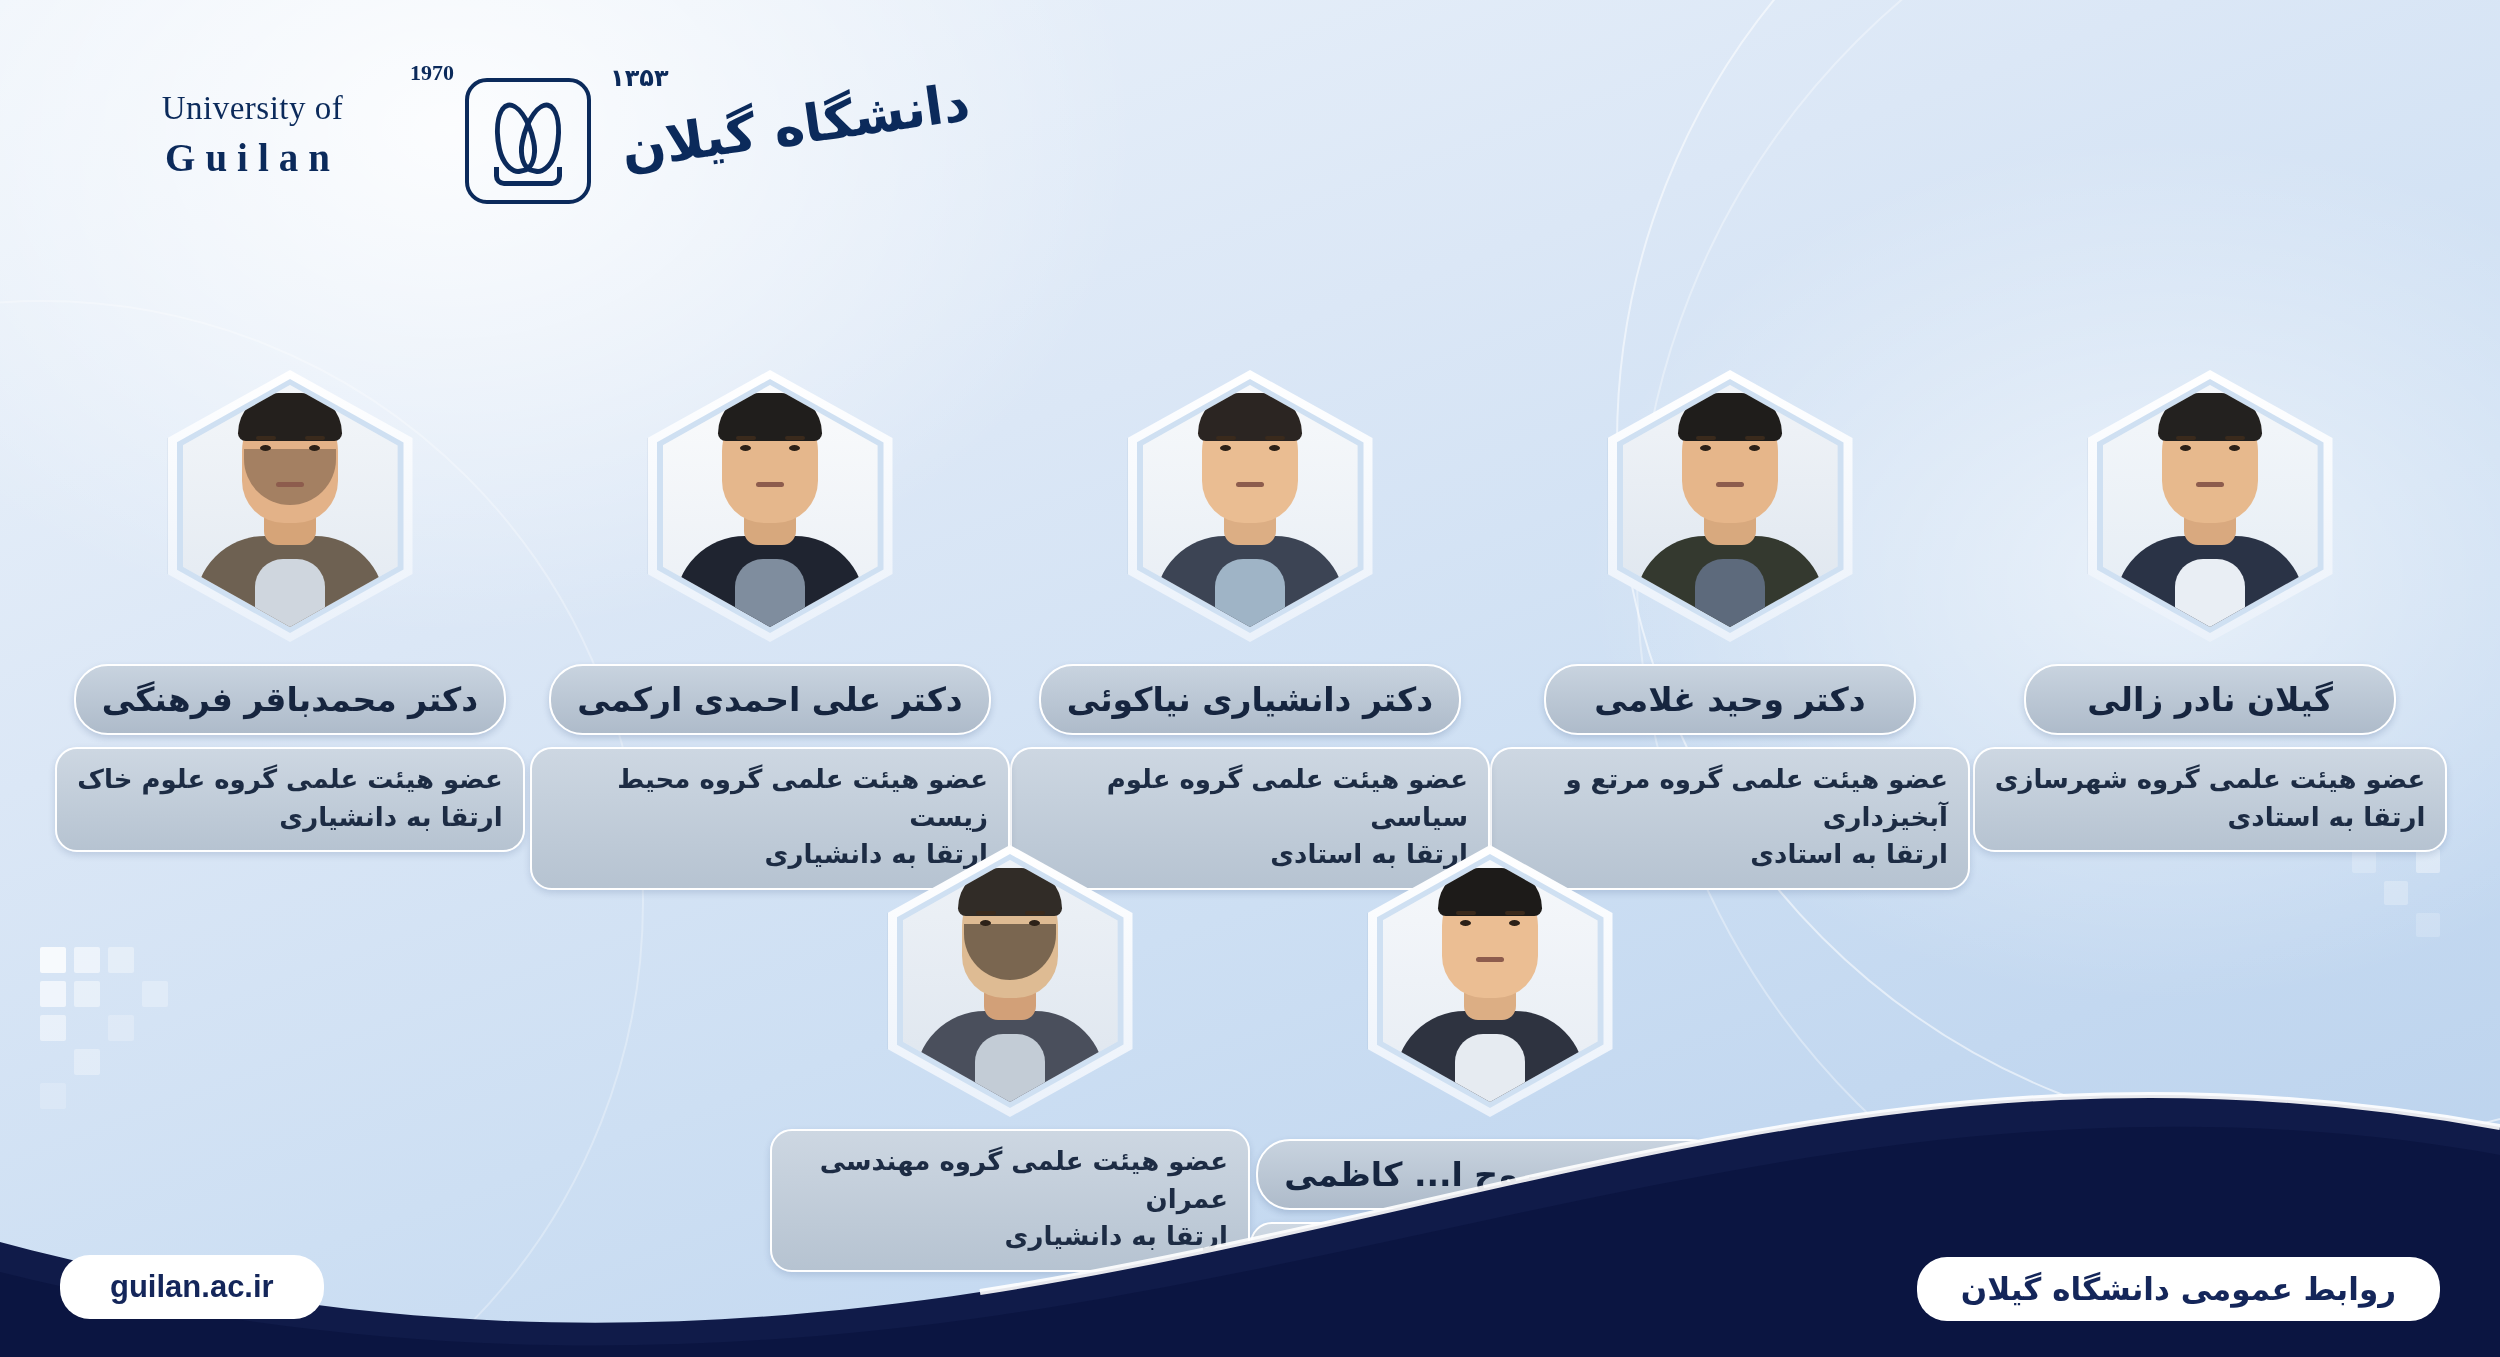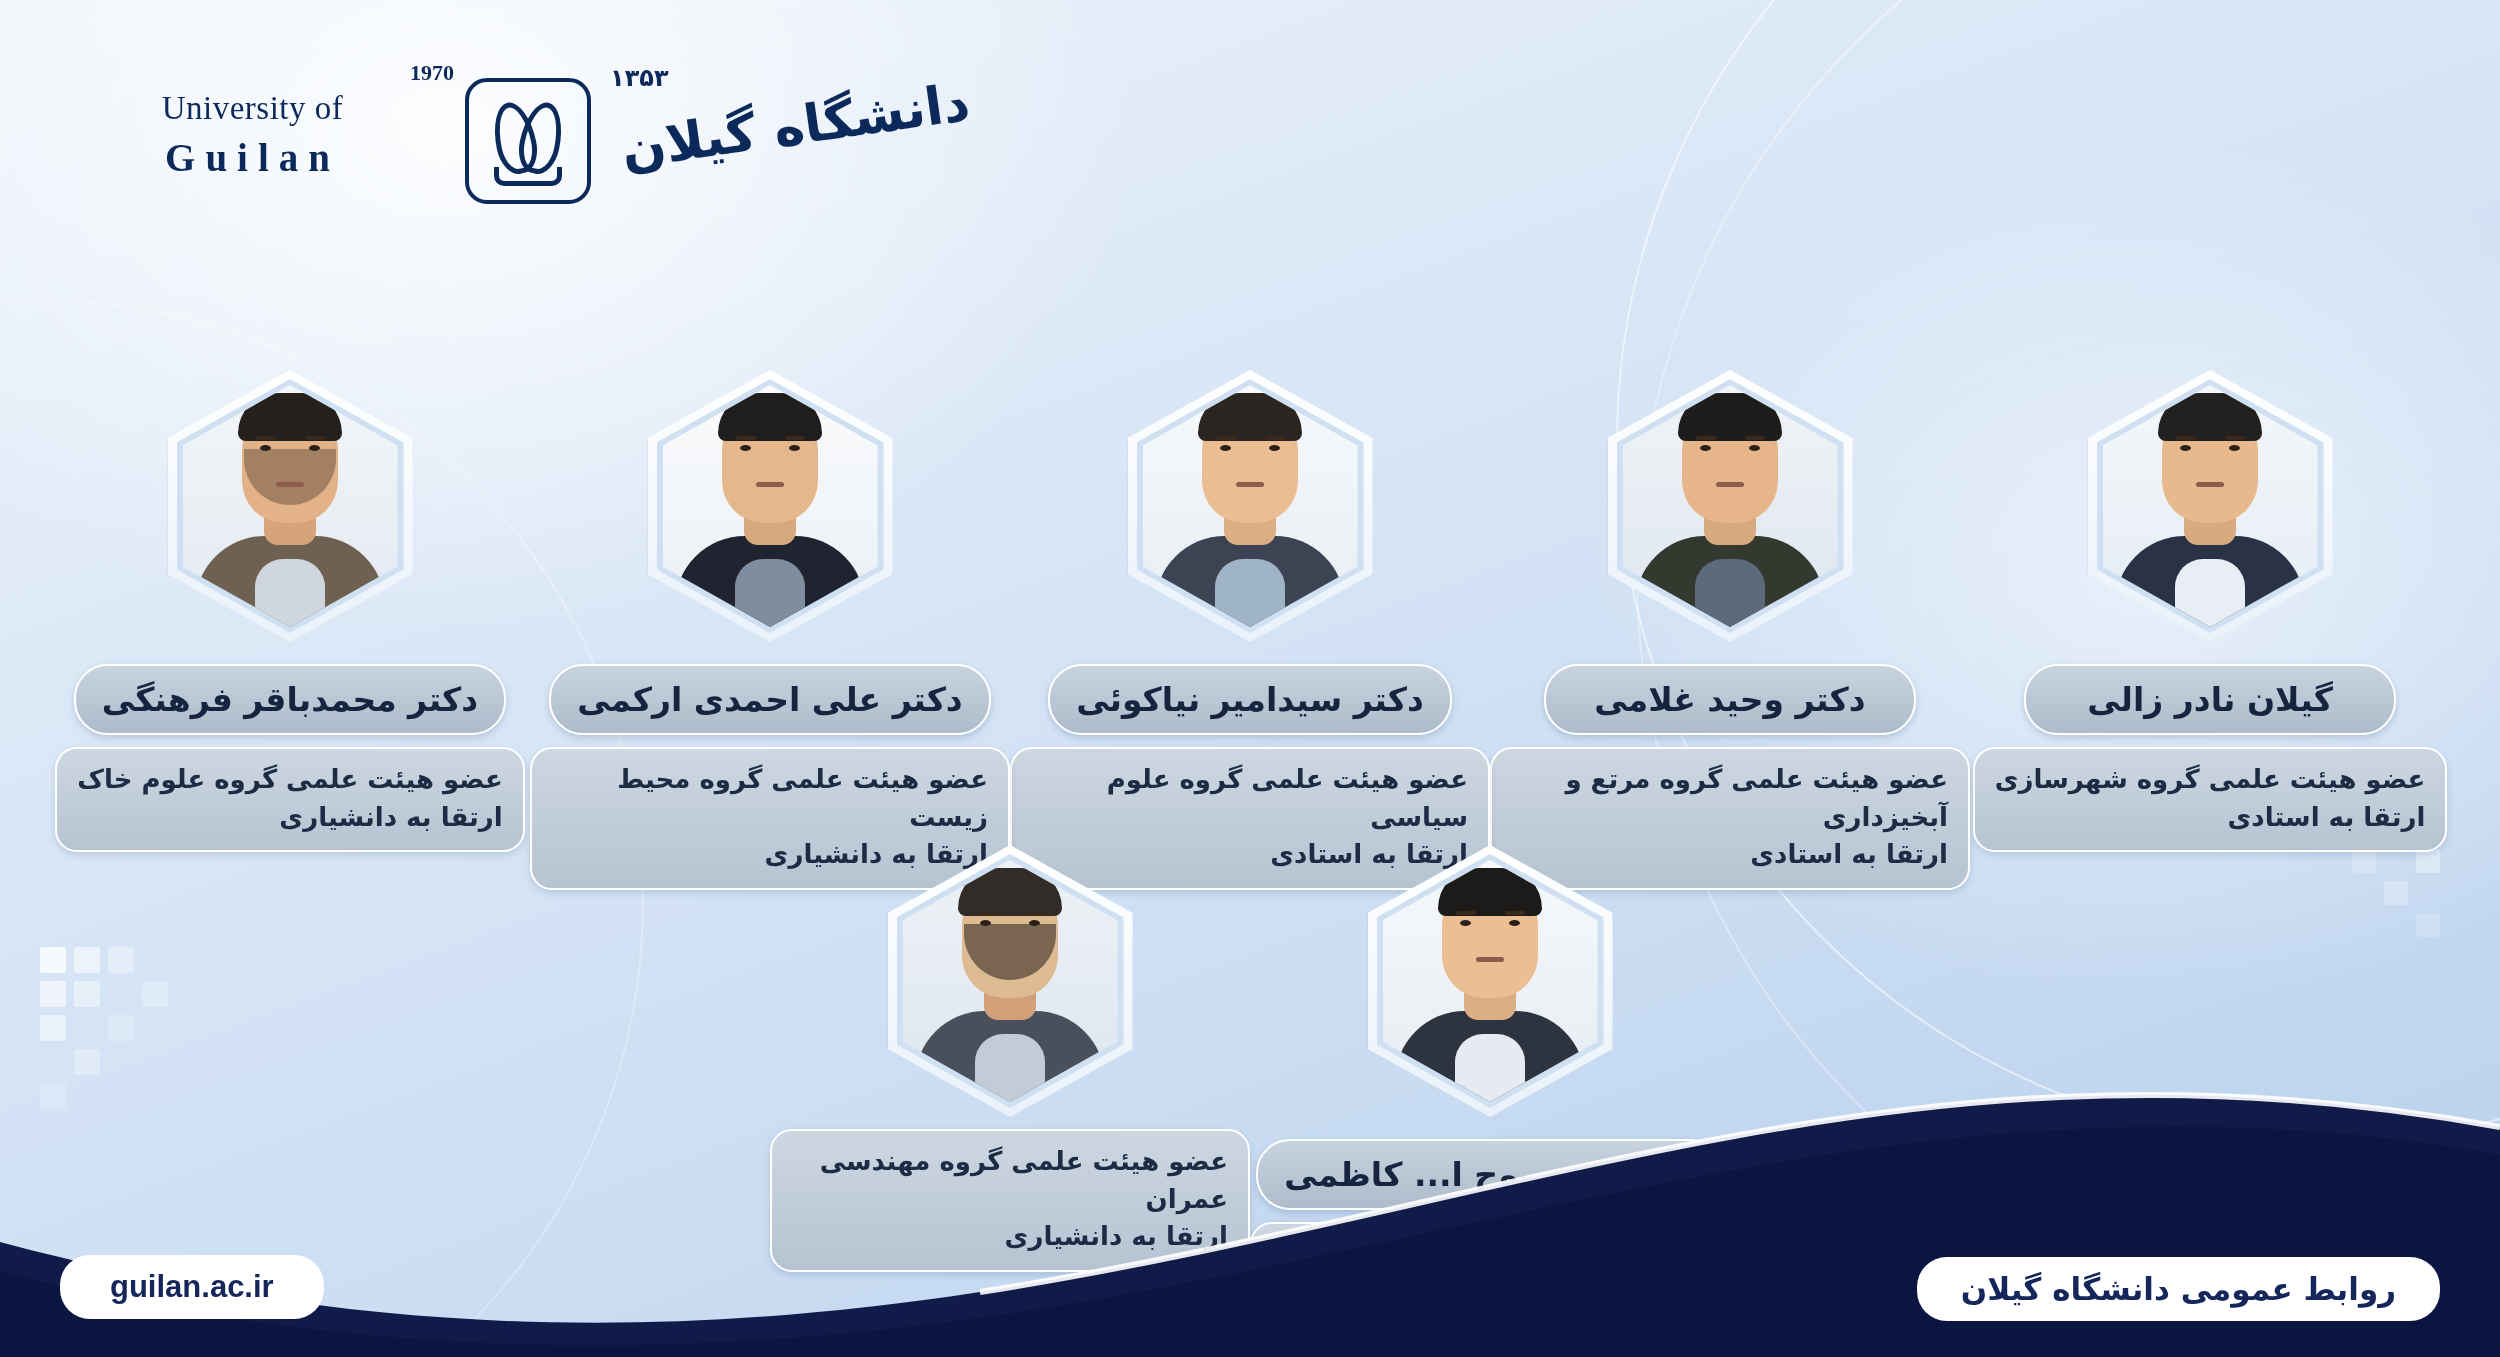--- a/index.html
+++ b/index.html
@@ -483,21 +483,21 @@
           <div class="p-neck" style="background:#dcae84;"></div>
           <div class="p-head" style="background:#eabd92;"></div>
           <div class="p-hair" style="background:#2b2522;"></div>
           <div class="p-brow l"></div>
             <div class="p-brow r"></div>
           <div class="p-eye l"></div>
             <div class="p-eye r"></div>
           <div class="p-mouth"></div>
         </div>
       </div>
-      <div class="name-pill">دکتر سیدامیر نیاکوئی</div>
+      <div class="name-pill">دکتر دانشیاری نیاکوئی</div>
       <div class="role-pill">
         <span class="l1">عضو هیئت علمی گروه علوم سیاسی</span>
         <span class="l2">ارتقا به استادی</span>
       </div>
     </div>
 
     <div class="card">
       <div class="hexwrap">
         <div class="hex-outer"></div>
         <div class="hex-ring"></div>

